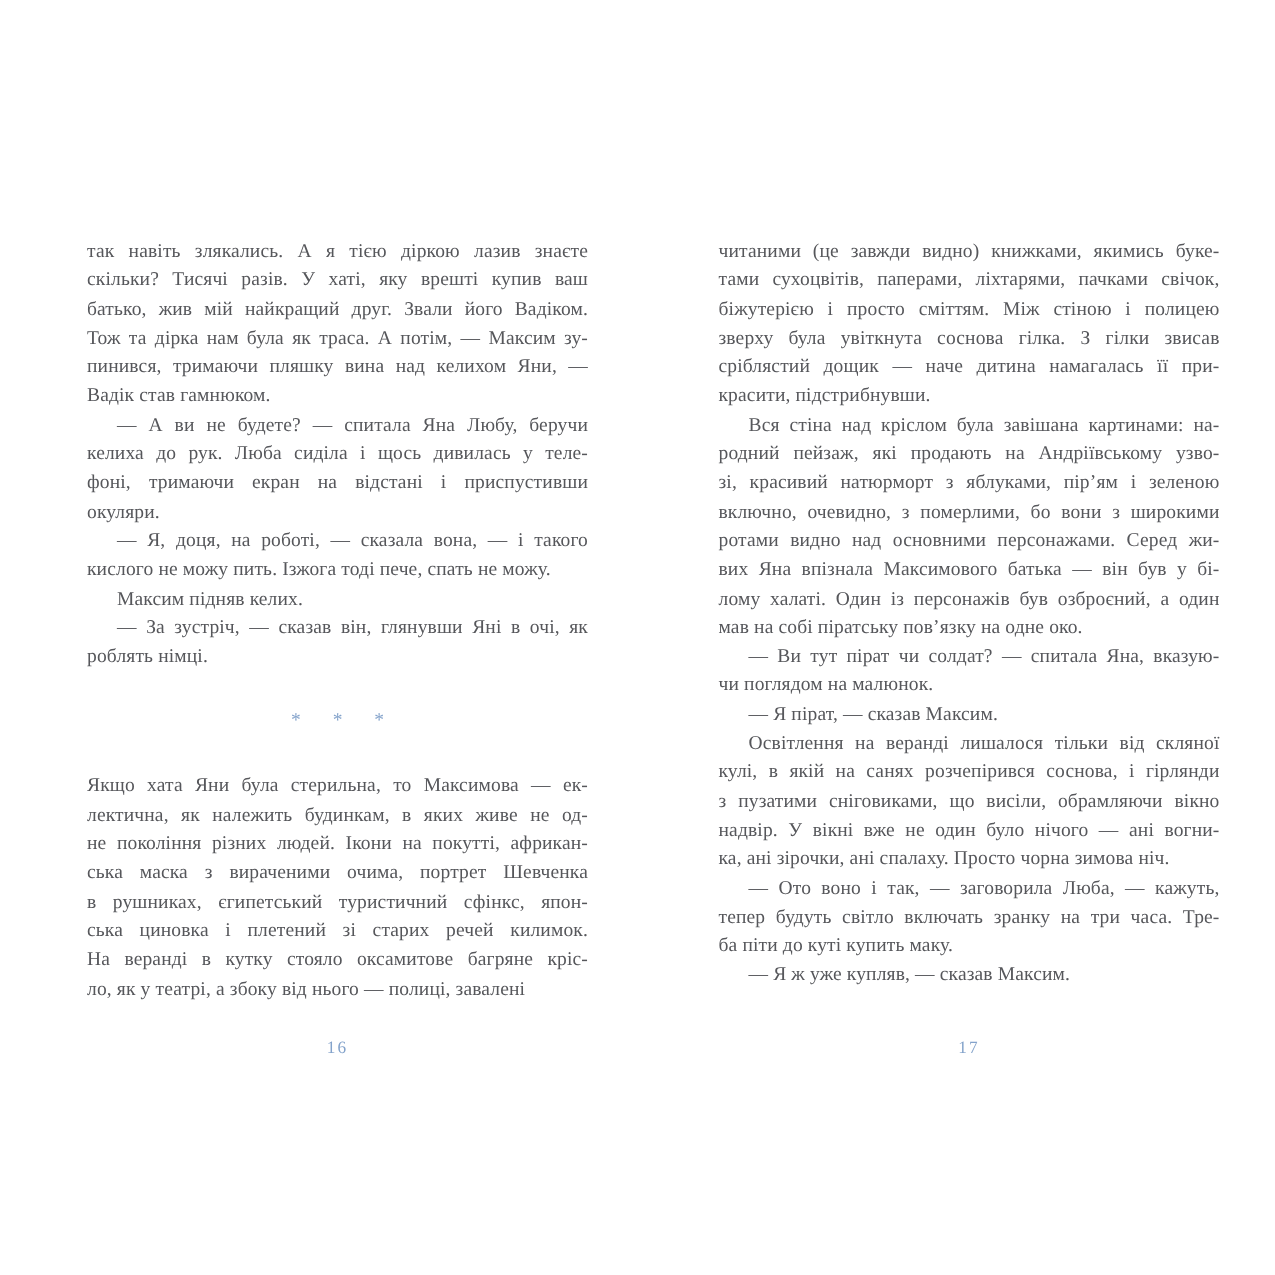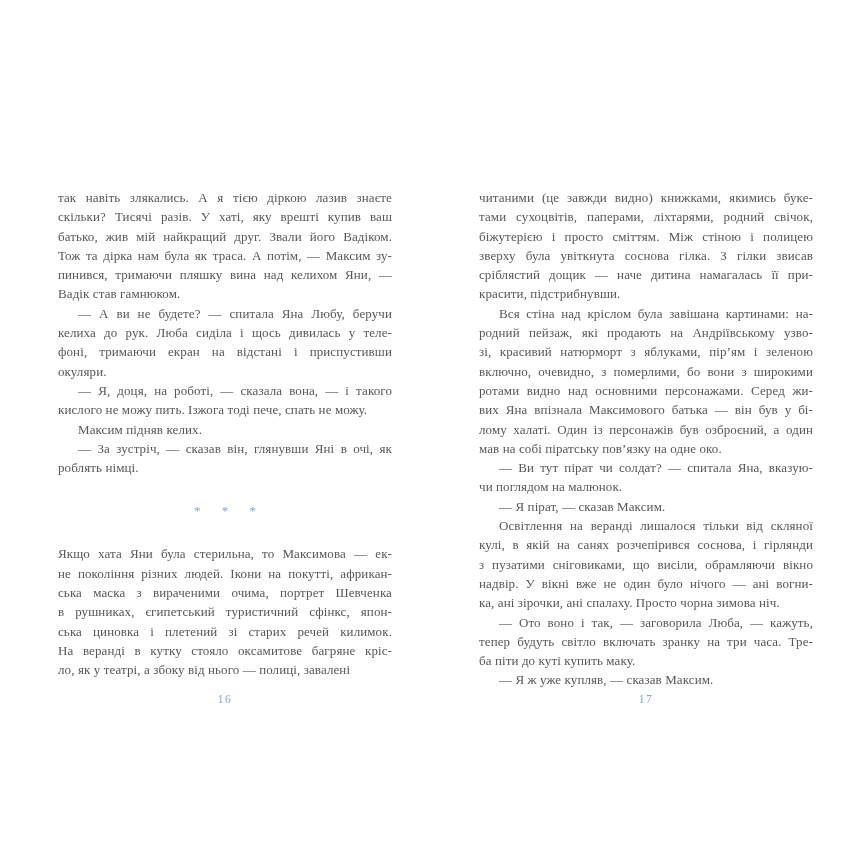--- a/index.html
+++ b/index.html
@@ -19,21 +19,20 @@
   .page {
     position: absolute;
     top: 157px;
     width: 334px;
     height: 693px;
   }
   .page-left  { left: 58px;  }
   .page-right { left: 479px; }
   .page-content {
     font-size: 13px;
-    margin-top: 31px;
   }
   .para { margin: 0; }
   .line {
     height: 19.3px;
     line-height: 19.3px;
     text-align: justify;
     text-align-last: justify;
     white-space: normal;
     overflow: visible;
     letter-spacing: 0.1px;
@@ -93,36 +92,37 @@
         <div class="para">
           <div class="line last indent">Максим підняв келих.</div>
         </div>
         <div class="para">
           <div class="line indent">— За зустріч, — сказав він, глянувши Яні в очі, як</div>
           <div class="line last">роблять німці.</div>
         </div>
         <div class="sep">* * *</div>
         <div class="para">
           <div class="line">Якщо хата Яни була стерильна, то Максимова — ек-</div>
+          <div class="line">лектична, як належить будинкам, в яких живе не од-</div>
           <div class="line">не покоління різних людей. Ікони на покутті, африкан-</div>
           <div class="line">ська маска з вираченими очима, портрет Шевченка</div>
           <div class="line">в рушниках, єгипетський туристичний сфінкс, япон-</div>
           <div class="line">ська циновка і плетений зі старих речей килимок.</div>
           <div class="line">На веранді в кутку стояло оксамитове багряне кріс-</div>
           <div class="line last">ло, як у театрі, а збоку від нього — полиці, завалені</div>
         </div>
       </div>
     <div class="pagenum">16</div>
   </div>
 
   <div class="page page-right">
     <div class="page-content">
         <div class="para">
           <div class="line">читаними (це завжди видно) книжками, якимись буке-</div>
-          <div class="line">тами сухоцвітів, паперами, ліхтарями, родний свічок,</div>
+          <div class="line">тами сухоцвітів, паперами, ліхтарями, пачками свічок,</div>
           <div class="line">біжутерією і просто сміттям. Між стіною і полицею</div>
           <div class="line">зверху була увіткнута соснова гілка. З гілки звисав</div>
           <div class="line">сріблястий дощик — наче дитина намагалась її при-</div>
           <div class="line last">красити, підстрибнувши.</div>
         </div>
         <div class="para">
           <div class="line indent">Вся стіна над кріслом була завішана картинами: на-</div>
           <div class="line">родний пейзаж, які продають на Андріївському узво-</div>
           <div class="line">зі, красивий натюрморт з яблуками, пір’ям і зеленою</div>
           <div class="line">включно, очевидно, з померлими, бо вони з широкими</div>

